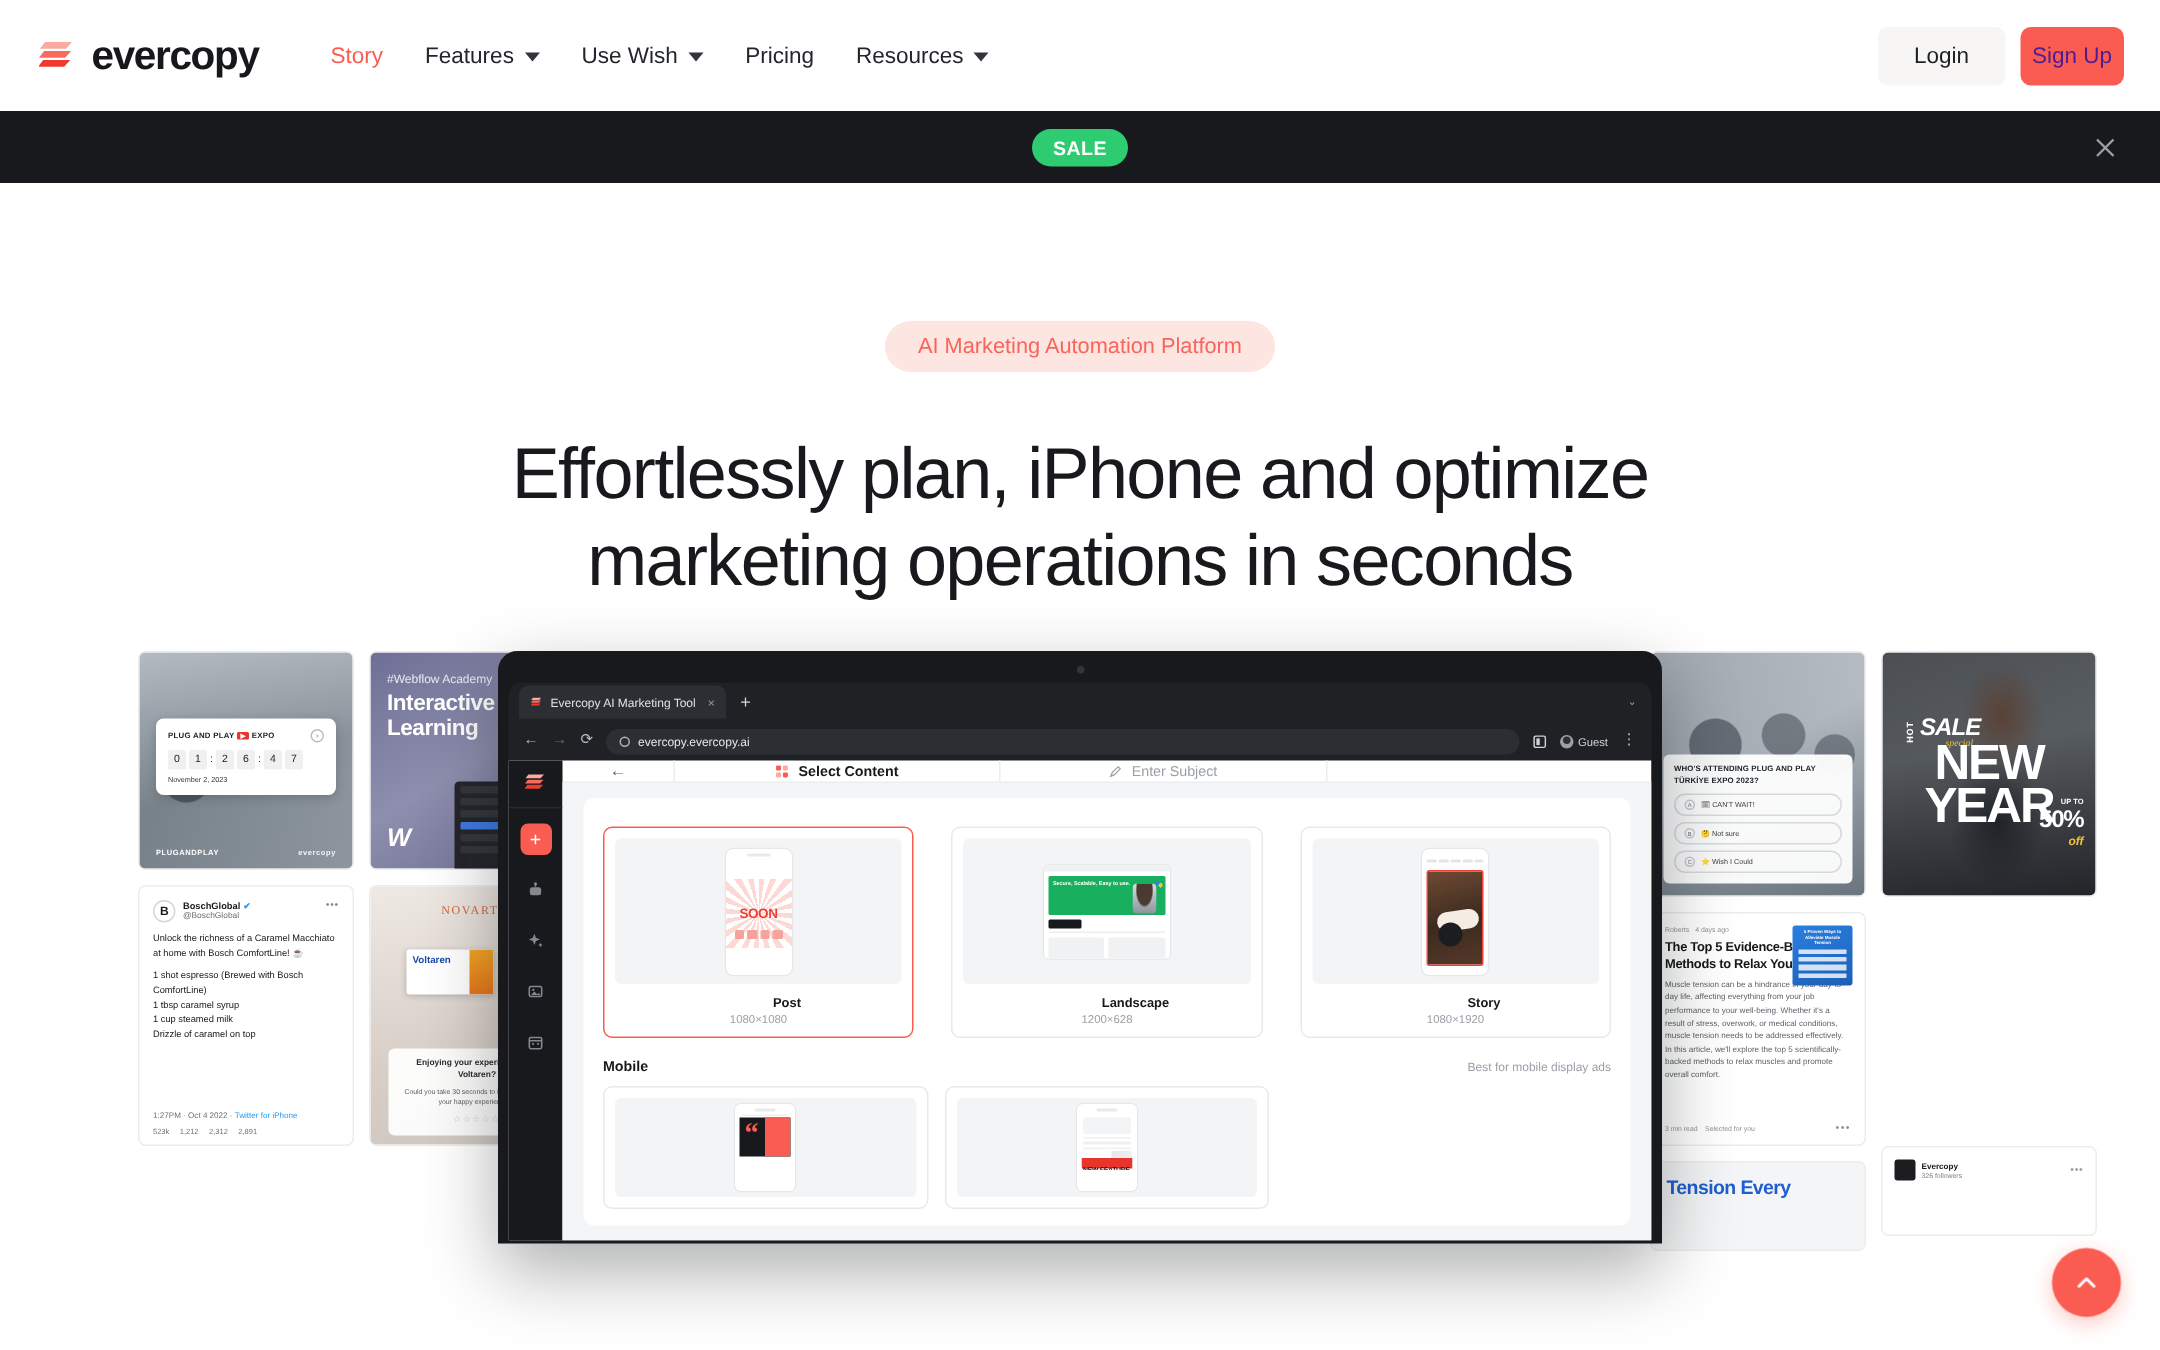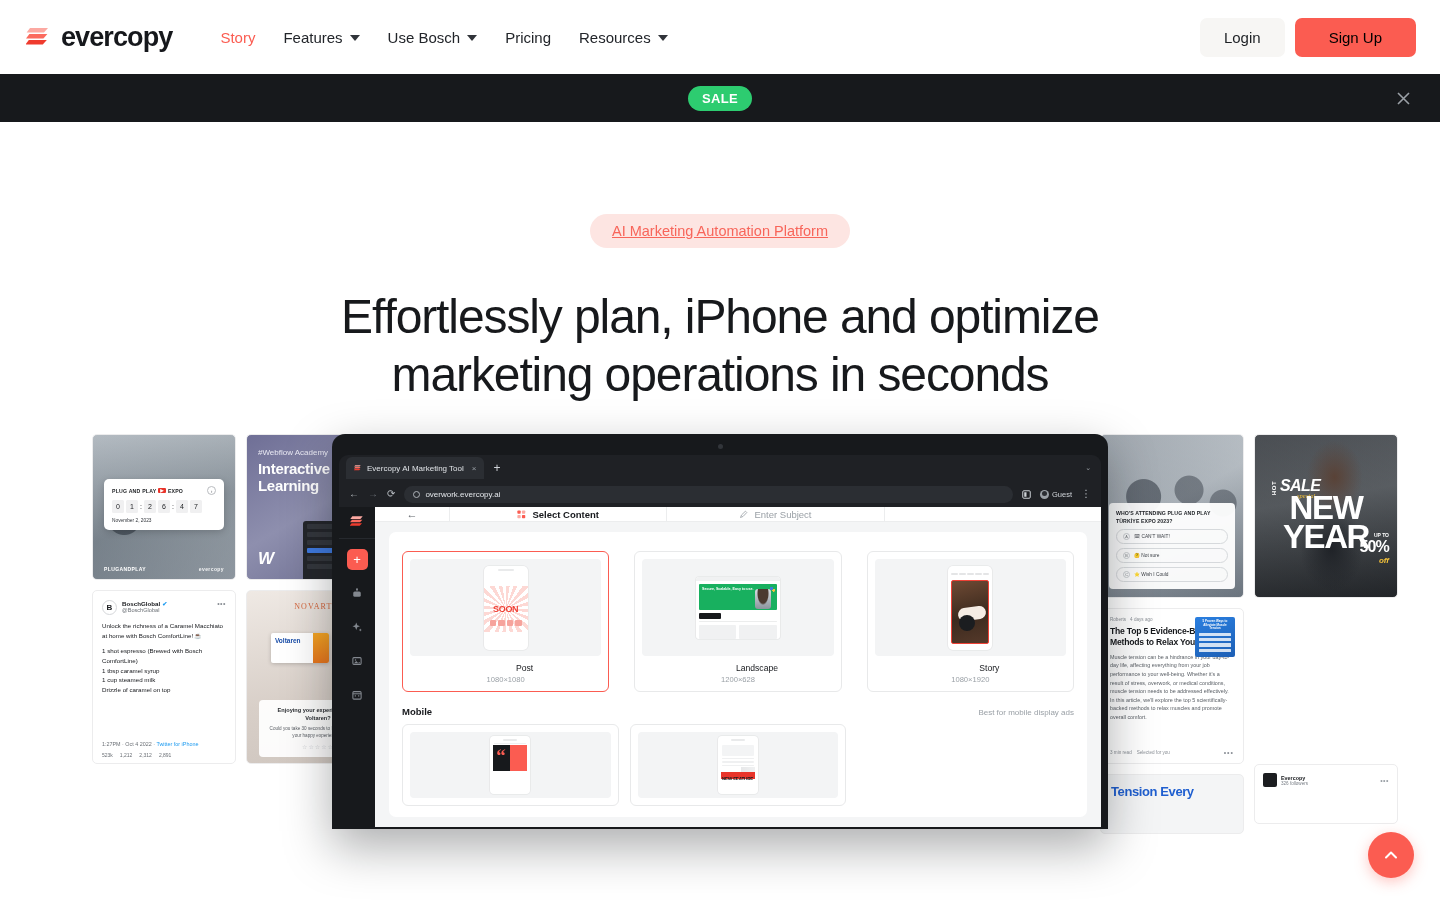--- a/index.html
+++ b/index.html
@@ -43,24 +43,24 @@
     position: relative; top: 1px;
   }
   .nav-right { margin-left: auto; display: flex; align-items: center; gap: 10px; }
   .btn-login {
     background: #f7f6f4; color: #1d2024;
     border: none; border-radius: 7px;
     font-size: 15px; font-family: inherit;
     padding: 11px 24px; cursor: pointer;
   }
   .btn-signup {
-    background: #fb5c51; color: #000000;
+    background: #fb5c51; color: #4c1d95;
     border: none; border-radius: 7px;
     font-size: 15px; font-family: inherit; font-weight: 500;
-    padding: 11px 34px; cursor: pointer;
+    padding: 11px 8px; cursor: pointer;
   }
 
   
   .banner {
     height: 48px; background: #17191c;
     display: flex; align-items: center; justify-content: center;
     position: relative; z-index: 30;
   }
   .banner-inner { display: flex; align-items: center; gap: 14px; }
   .sale-badge {
@@ -76,21 +76,20 @@
     display: flex; align-items: center; justify-content: center;
   }
 
   
   .hero { text-align: center; padding-top: 92px; position: relative; }
   .hero-badge {
     display: inline-block;
     background: #fde5e2; color: #f8655a;
     font-size: 14.5px; border-radius: 999px;
     padding: 9px 22px;
-    text-decoration: underline;
   }
   .hero-title {
     margin-top: 40px;
     font-size: 48px; font-weight: 500;
     line-height: 1.21; letter-spacing: -1.1px;
     color: #17191c;
   }
   .hero-cta {
     margin-top: 44px;
     background: #fb5c51; color: #ffffff;
@@ -320,21 +319,21 @@
   .cards { display:flex; gap:25px; margin-top:8px; }
   .card {
     flex:1; border:1px solid #e8e9ea; border-radius:6px; padding:7px;
     display:flex; flex-direction:column; align-items:center;
   }
   .card.sel { border-color:#fb5c51; }
   .card-prev {
     width:100%; height:97px; background:#f3f4f5; border-radius:4px;
     display:flex; align-items:center; justify-content:center; position:relative; overflow:hidden;
   }
-  .card-name { font-size:8.6px; font-weight:400; color:#16181c; margin-top:7px;padding-left:38px;}
+  .card-name { font-size:8.6px; font-weight:700; color:#16181c; margin-top:7px;padding-left:38px;}
   .card-dim { font-size:7.6px; color:#9aa0a6; margin-top:2px;}
   .phone { width:44px; height:84px; background:#fff; border-radius:5px; position:relative; overflow:hidden;
            box-shadow:0 0 0 .8px #e6e7e8;}
   .phone .notch { width:16px;height:2.4px;background:#e9eaeb;border-radius:2px;margin:3px auto 0 auto;}
   .soon {
     position:absolute; left:0; right:0; top:20px; height:46px;
     background:
       repeating-conic-gradient(from 0deg at 50% 50%, #fdd8d4 0deg 9deg, #ffffff 9deg 18deg);
     display:flex; align-items:center; justify-content:center;
   }
@@ -407,21 +406,21 @@
 
   <div class="nav-links">
     <div class="nav-item active">
       <span>Story</span>
     </div>
     <div class="nav-item">
       <span>Features</span>
       <i class="caret"></i>
     </div>
     <div class="nav-item">
-      <span>Use Bosch</span>
+      <span>Use Wish</span>
       <i class="caret"></i>
     </div>
     <div class="nav-item">
       <span>Pricing</span>
     </div>
     <div class="nav-item">
       <span>Resources</span>
       <i class="caret"></i>
     </div>
   </div>
@@ -647,21 +646,21 @@
         <span class="tab-plus">+</span>
         <span class="chev">⌄</span>
       </div>
 
       <div class="urlrow">
         <span class="ui-icon">←</span>
         <span class="ui-icon dim">→</span>
         <span class="ui-icon">⟳</span>
         <div class="urlbar">
           <span class="url-globe"></span>
-          <span class="url-txt">overwork.evercopy.ai</span>
+          <span class="url-txt">evercopy.evercopy.ai</span>
         </div>
         <svg width="9" height="9" viewBox="0 0 12 12">
           <rect x="1" y="1" width="10" height="10" rx="1.5" fill="none" stroke="#cfd3d8" stroke-width="1.3"></rect>
           <rect x="3" y="3" width="3" height="6" fill="#cfd3d8"></rect>
         </svg>
         <span class="guest-chip">
           <span class="guest-av"></span>
           <span>Guest</span>
         </span>
         <span class="ui-icon">⋮</span>

